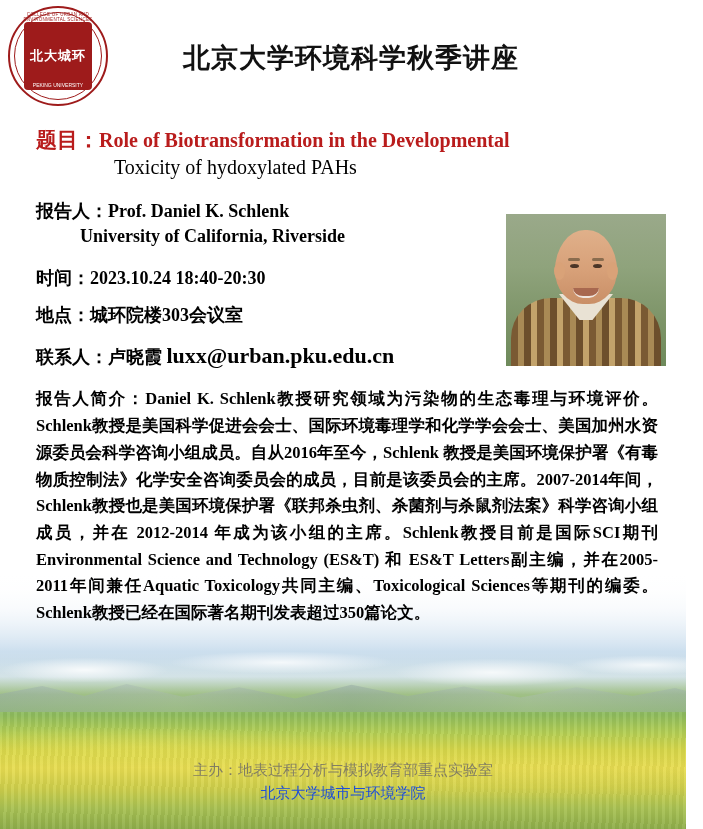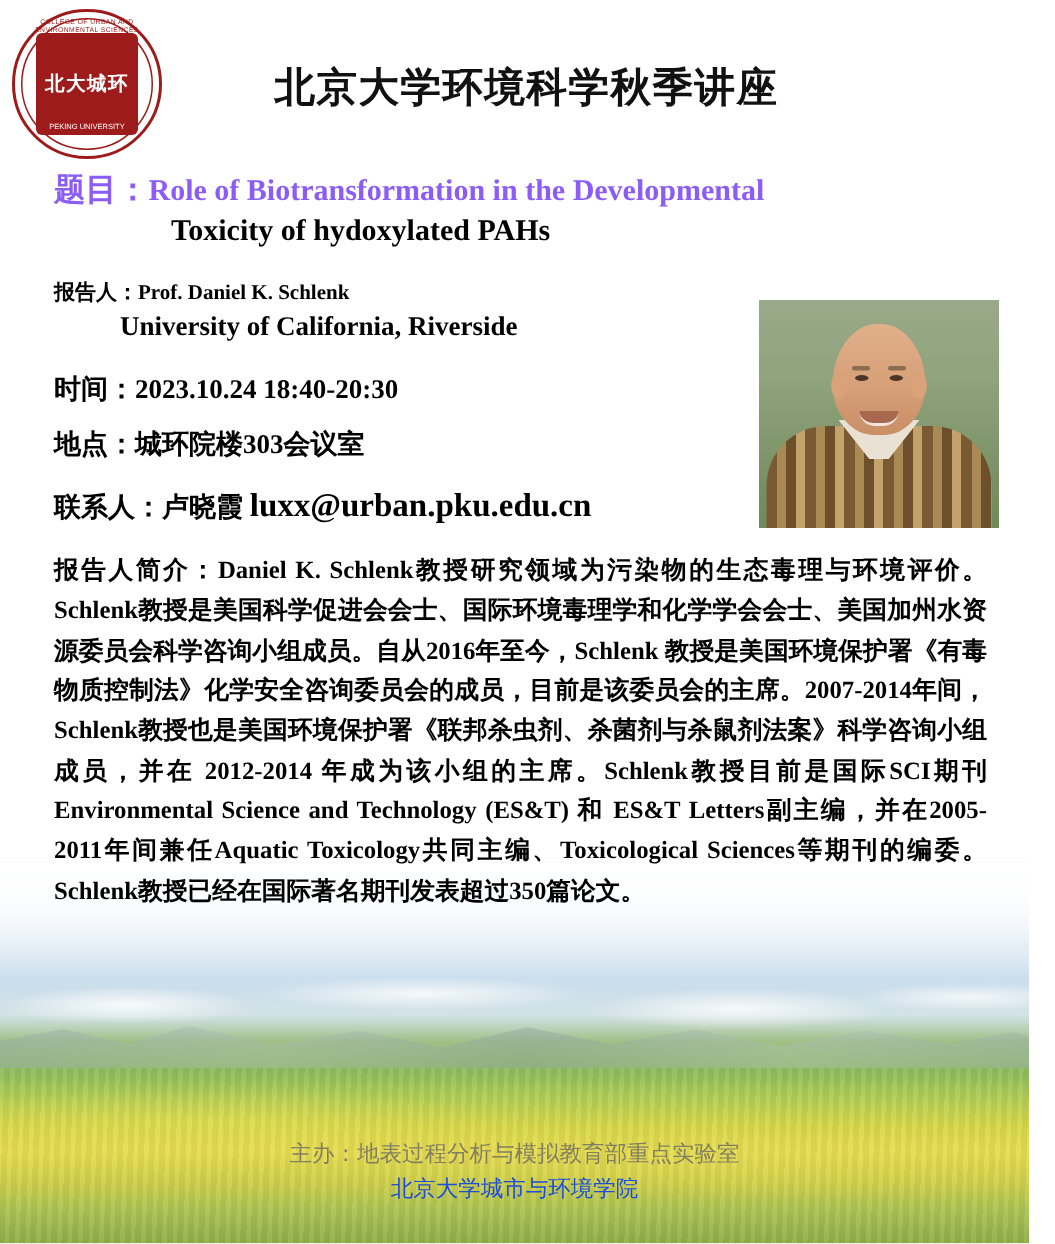--- a/index.html
+++ b/index.html
@@ -215,37 +215,38 @@
     font-family: "Liberation Serif", serif;
     letter-spacing: 1px;
   }
 
   
   .content {
     position: relative;
     padding: 0 20px 0 36px;
   }
   .row-title {
+    margin-top: 14px;
     font-size: 20px;
     font-weight: bold;
-    color: #8b5cf6;
+    color: #b91c1c;
     line-height: 1.35;
   }
   .row-title .label {
     font-size: 21px;
   }
   .title-line2 {
     margin-left: 78px;
     font-size: 20px;
-    font-weight: bold;
+    font-weight: normal;
     line-height: 1.35;
   }
   .row-speaker {
     margin-top: 18px;
-    font-size: 14px;
+    font-size: 18px;
     font-weight: bold;
     color: #000000;
   }
   .speaker-sub {
     margin-left: 44px;
     font-size: 18px;
     font-weight: bold;
     line-height: 1.45;
   }
   .row-meta {

